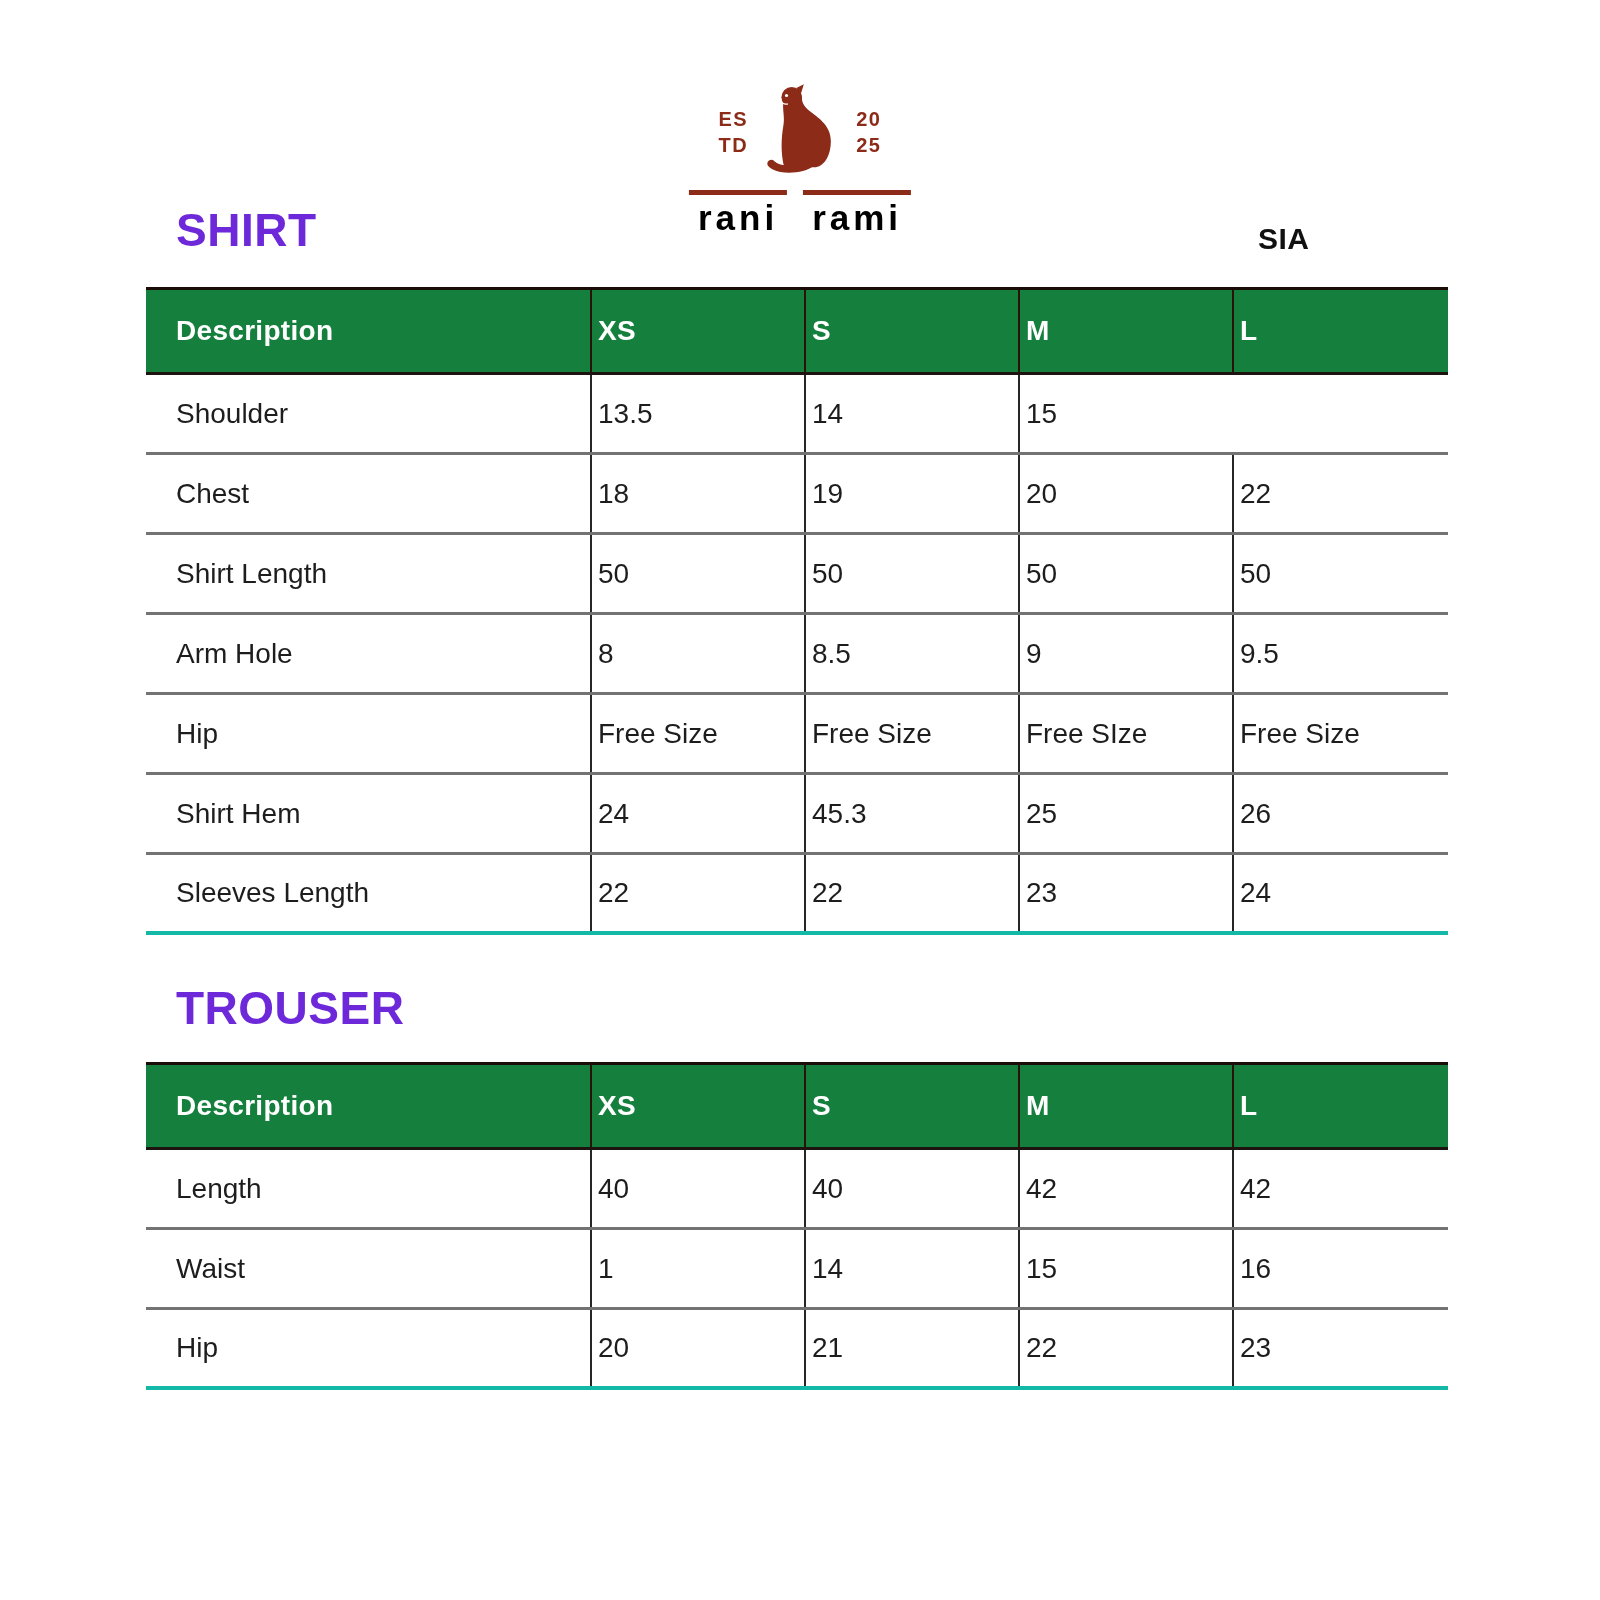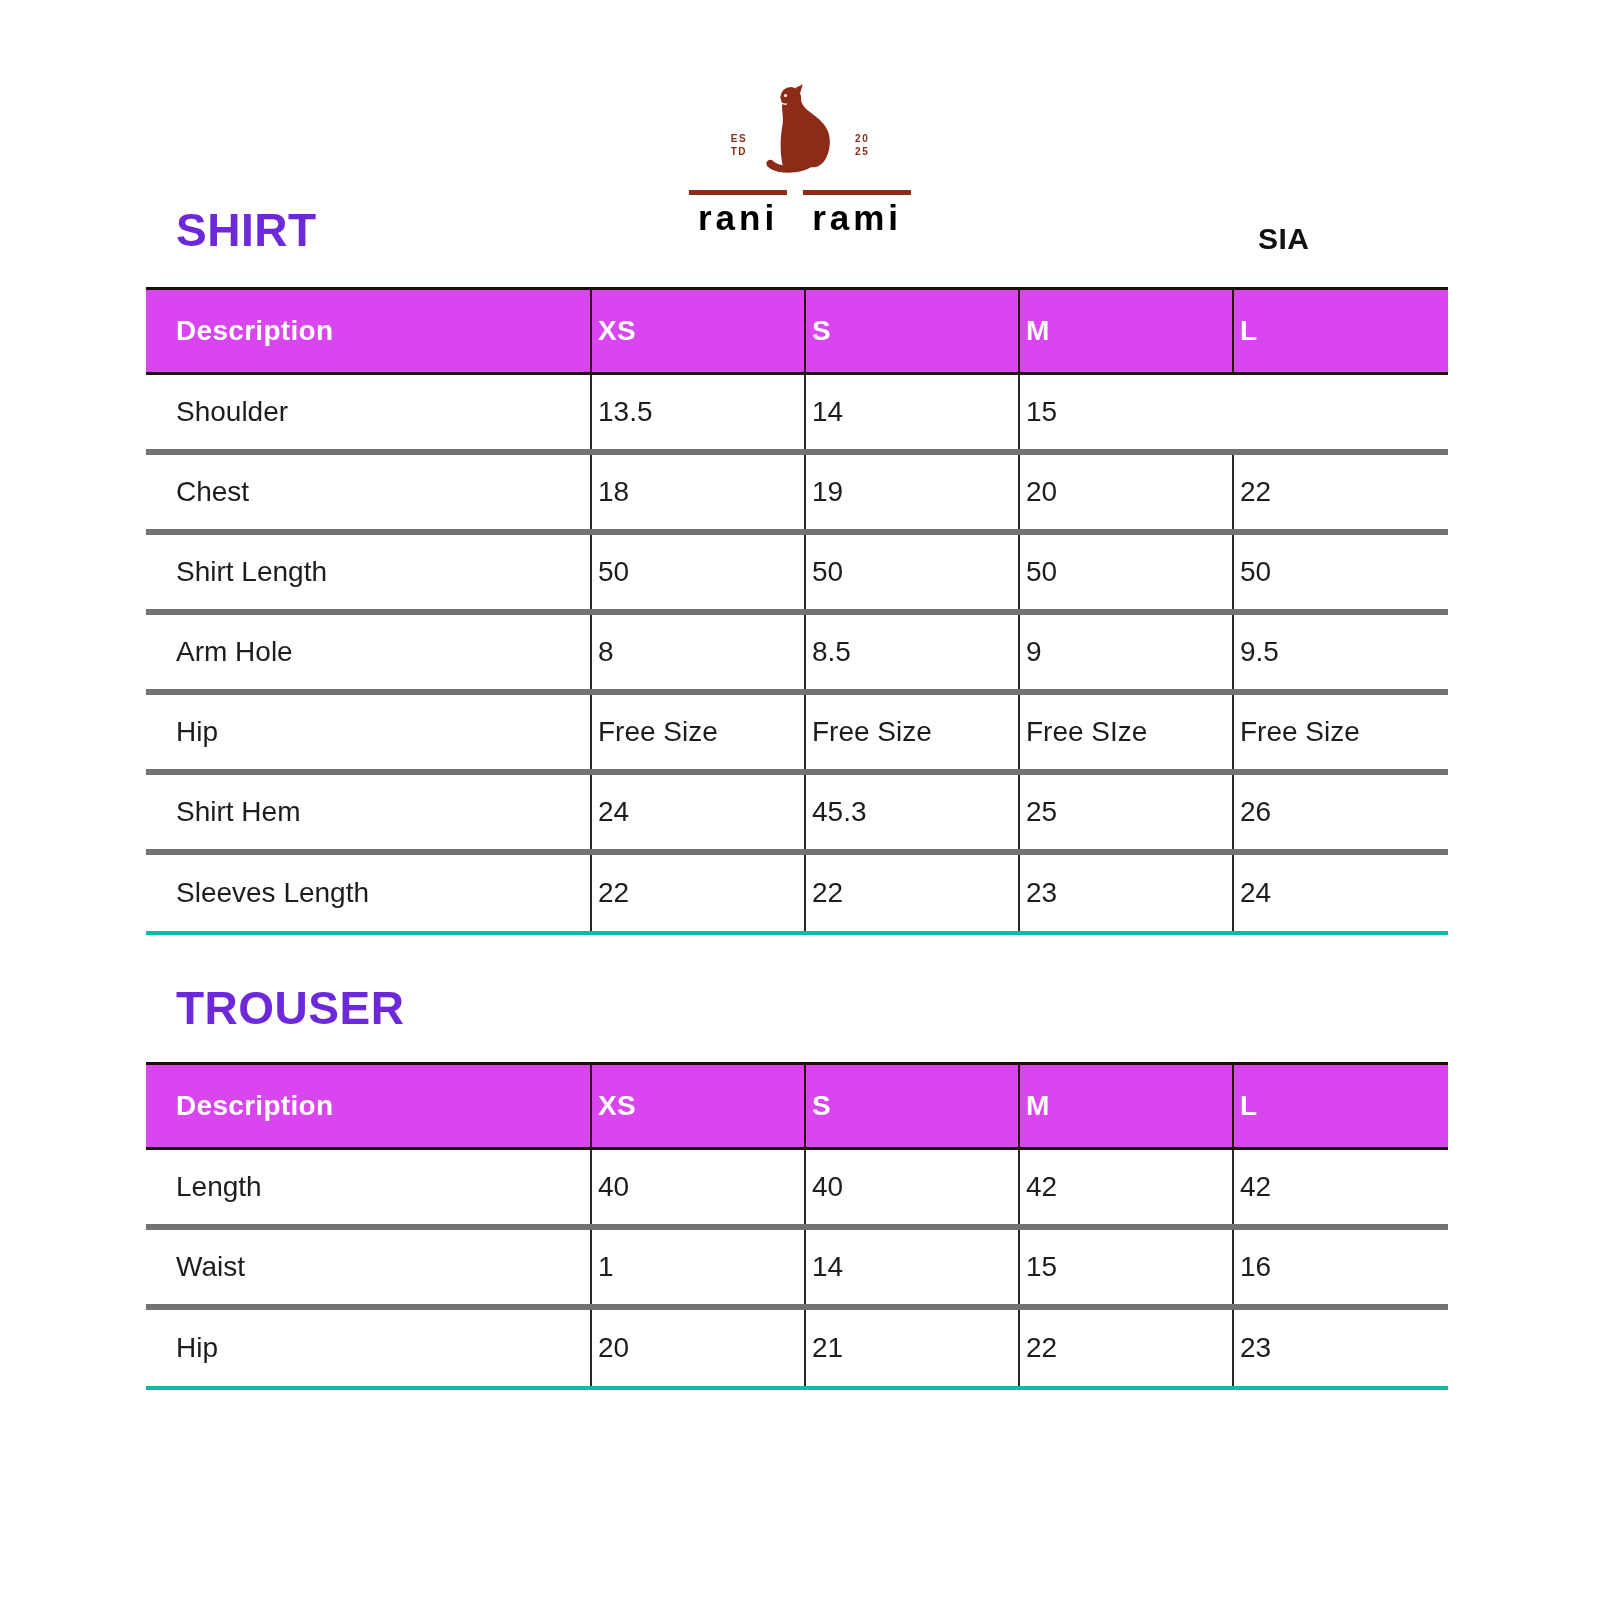--- a/index.html
+++ b/index.html
@@ -12,21 +12,21 @@
   }
   .page { position: relative; width: 1600px; height: 1600px; background: #ffffff; overflow: hidden; }
 
   
   .logo {
     position: absolute; top: 82px; left: 50%; transform: translateX(-50%);
     display: flex; flex-direction: column; align-items: center;
   }
   .logo-row { display: flex; align-items: flex-end; gap: 12px; }
   .estd {
-    color: #8C2B18; font-size: 10px; font-weight: 600;
+    color: #8C2B18; font-size: 20px; font-weight: 600;
     letter-spacing: 1.5px; line-height: 1.3; margin-bottom: 24px;
     text-align: left; white-space: pre-line;
   }
   .wordmark {
     margin-top: 8px; display: flex; gap: 16px;
     color: #000000; font-weight: 700; font-size: 35px; letter-spacing: 4px;
   }
   .wordmark .word {
     border-top: 5px solid #8C2B18;
     padding: 3px 9px 0 9px;
@@ -45,29 +45,29 @@
   }
 
   
   .size-table { position: absolute; left: 146px; width: 1302px; }
   #shirt-table { top: 287px; }
   #trouser-table { top: 1062px; }
 
   .thead {
     display: flex; align-items: center;
     height: 88px;
-    background: #d946ef;
+    background: #15803d;
     border-top: 3px solid #1a0d07;
     border-bottom: 3px solid #1d1410;
     color: #ffffff; font-weight: 700; font-size: 28px; letter-spacing: 0.3px;
   }
   .trow {
     display: flex; align-items: center;
     height: 80px;
-    border-bottom: 6px solid #737373;
+    border-bottom: 3px solid #737373;
     font-size: 28px; color: #1d1d1d;
   }
   .trow:last-child { border-bottom: 4px solid #14b8a6; }
 
   .col-desc { flex: 0 0 444px; padding-left: 30px; height: 100%; display: flex; align-items: center; }
   .col-size { flex: 0 0 214px; padding-left: 6px; height: 100%; display: flex; align-items: center; border-left: 2px solid #262626; }
   .col-size:last-child { flex: 1 1 auto; }
   .thead .col-size { border-left: 2px solid #2a1208; }
 </style>
 </head>

